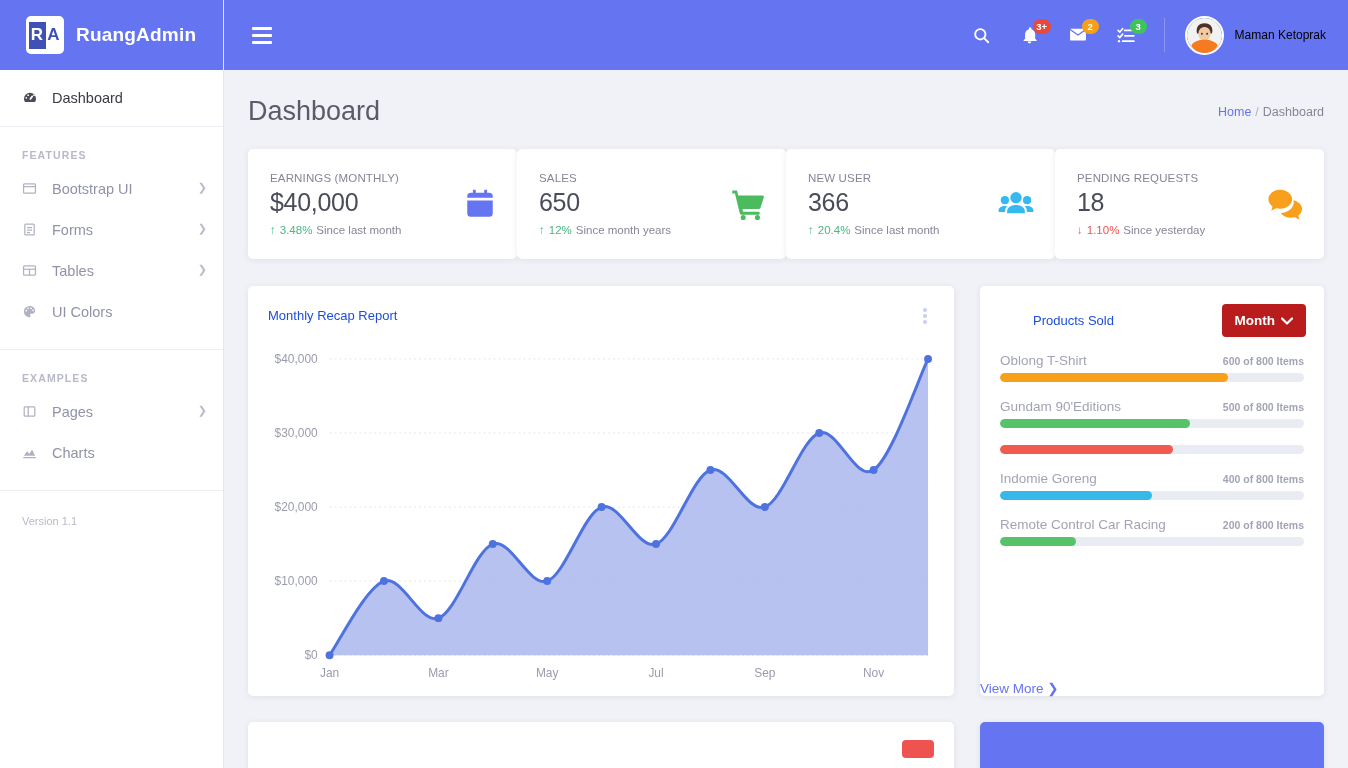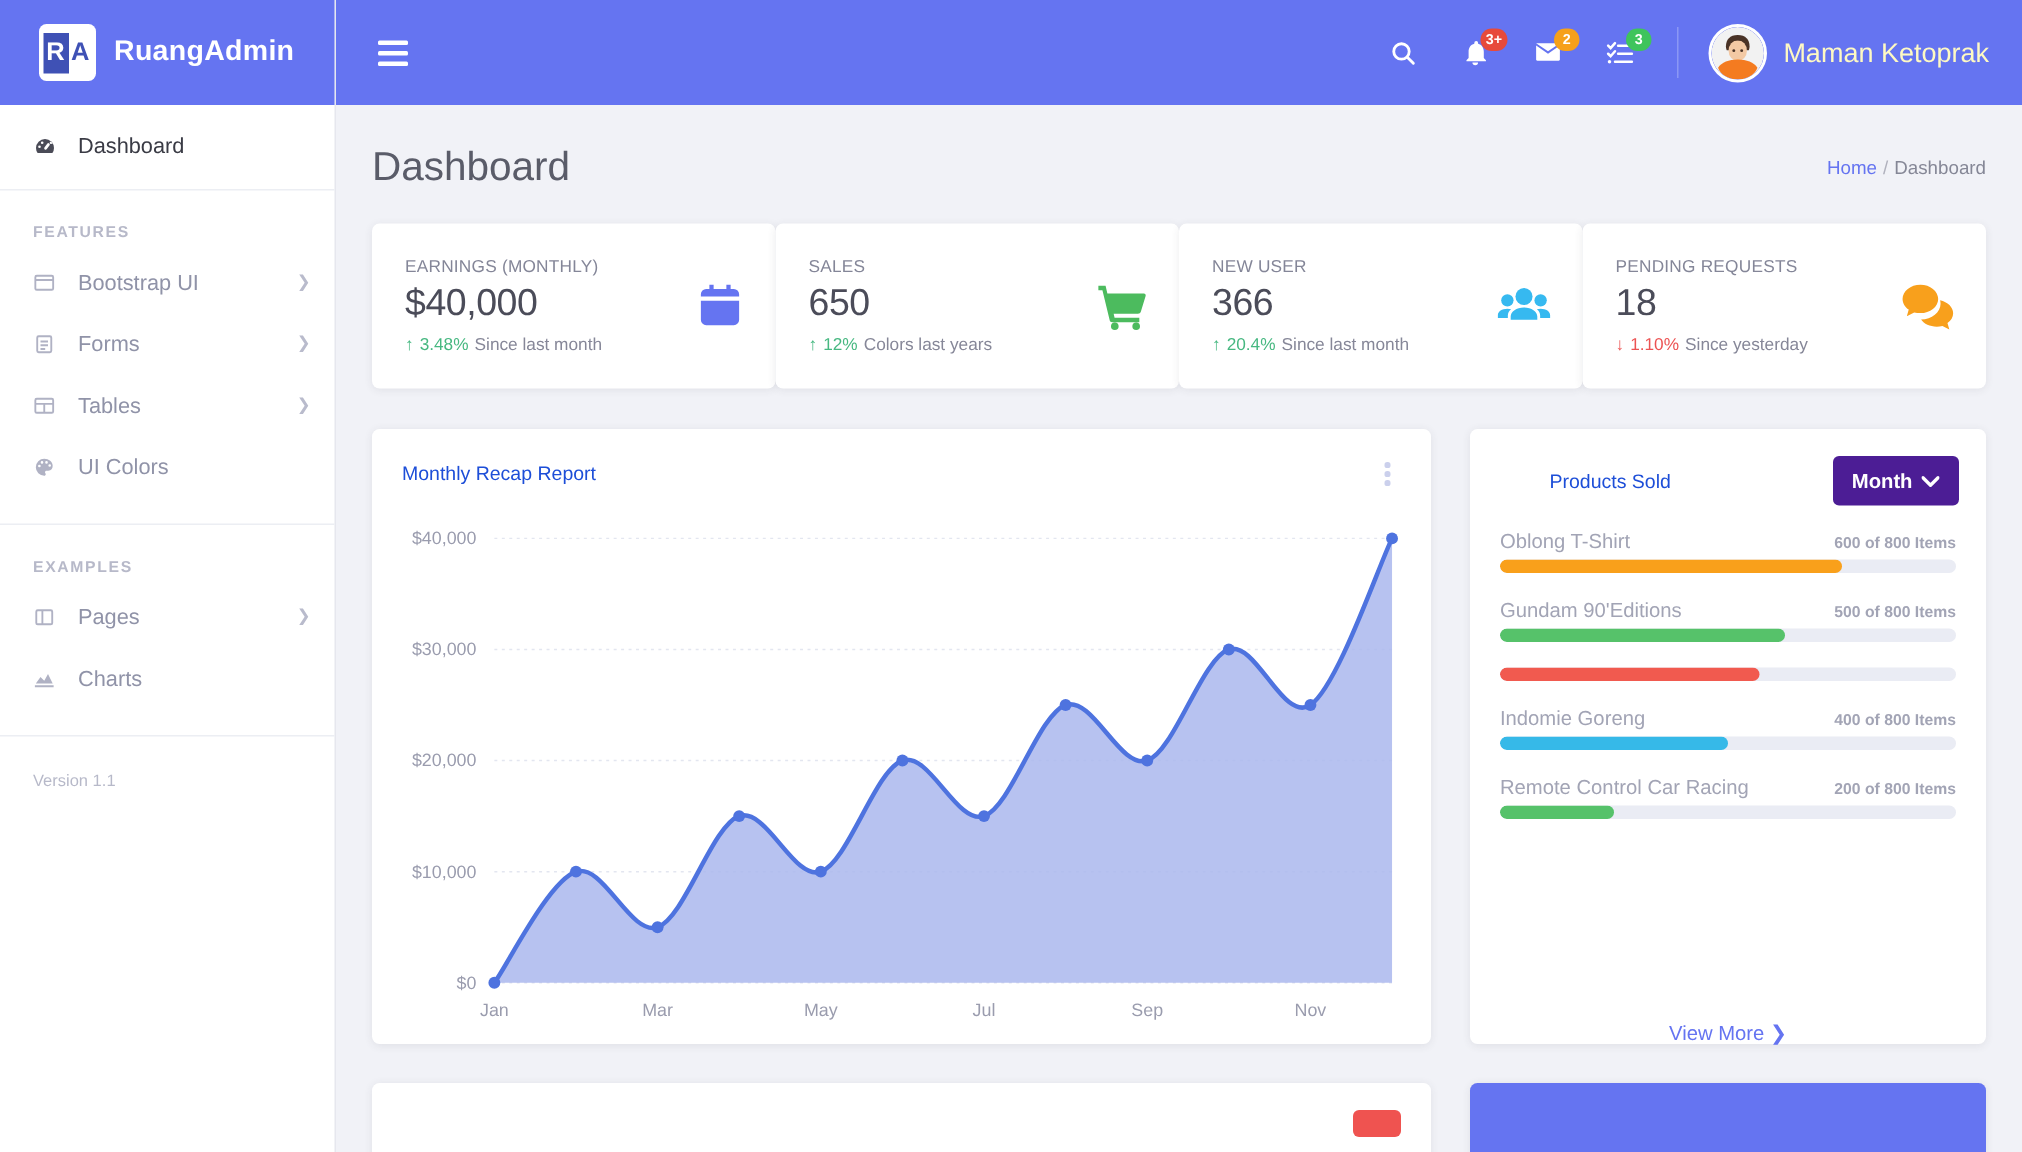--- a/index.html
+++ b/index.html
@@ -84,21 +84,21 @@
     position:relative; cursor:pointer; color:#fff;
   }
   .badge {
     position:absolute; top:6px; right:1px;
     min-width:17px; height:15px; padding:0 3.5px;
     border-radius:8px; font-size:9.5px; font-weight:bold; color:#fff;
     display:flex; align-items:center; justify-content:center; line-height:1;
   }
   .tb-divider { width:1px; height:34px; background:#8b97f5; margin:0 16px 0 12px; }
   .user-block { display:flex; align-items:center; gap:11px; cursor:pointer; }
-  .user-name { color:#fef9c3; font-size:18px; }
+  .user-name { color:#000000; font-size:12px; }
   .avatar {
     width:39px; height:39px; border-radius:50%;
     border:2px solid #fff; overflow:hidden; position:relative;
     background:#6574f1; flex-shrink:0;
   }
 
   
   .content {
     flex:1; padding:26px 24px 0 24px; overflow:hidden;
     background:#f1f2f7;
@@ -143,35 +143,35 @@
   .chart-svg { width:100%; height:100%; display:block; }
 
   
   .prod-card { width:346px; height:410px; display:flex; flex-direction:column; }
   .prod-head {
     display:flex; align-items:center; justify-content:space-between;
     padding:18px 18px 8px 20px;
     margin-left:33px;
   }
   .month-btn {
-    background:#4c1d95; color:#fff; border:none;
+    background:#b91c1c; color:#fff; border:none;
     font-size:13.5px; font-weight:bold;
     padding:9px 13px; border-radius:4px; cursor:pointer;
     display:flex; align-items:center; gap:6px;
     font-family:"Liberation Sans", sans-serif;
   }
   .prod-body { padding:8px 20px 0 20px; flex:1; }
   .prod-item { margin-bottom:17px; }
   .prod-line { display:flex; align-items:baseline; justify-content:space-between; margin-bottom:5px; }
   .prod-name { font-size:13.5px; color:#a2a4b5; }
   .prod-count { font-size:10.5px; color:#a2a4b5; font-weight:bold; }
   .bar-track { height:9px; background:#eaecf4; border-radius:5px; overflow:hidden; }
   .bar-fill { height:9px; border-radius:5px; }
   .view-more {
-    text-align:center; padding:12px 0 0 0;
+    padding:12px 0 0 0;
     color:#6574f1; font-size:13.5px; cursor:pointer;
   }
 
   
   .row3 { display:flex; gap:26px; margin-top:26px; }
   .bottom-white {
     width:710px; height:120px; background:#fff; border-radius:5px;
     box-shadow:0 1px 6px rgba(58,59,69,.09);
     padding:18px 20px; position:relative;
   }
@@ -379,21 +379,21 @@
           </div>
         </div>
 
         <div class="stat">
           <div>
             <div class="stat-title">SALES</div>
             <div class="stat-value">650</div>
             <div class="stat-foot">
               <span class="pct up">↑</span>
                 <span class="pct up">12%</span>
-              <span>Colors last years</span>
+              <span>Since month years</span>
             </div>
           </div>
           <div class="stat-icon">
             <svg width="36" height="36" viewBox="0 0 24 24" fill="#4cbb5e">
               <path d="M1.5 3h3.2l.8 3.4h16.2c.6 0 1 .6.8 1.2l-2.1 6.8c-.2.6-.7 1-1.3 1H8.3l.4 1.8h11v2H7.7c-.6 0-1.1-.4-1.2-1L3.3 5H1.5V3zM8.8 19.3a1.7 1.7 0 110 3.4 1.7 1.7 0 010-3.4zm9.5 0a1.7 1.7 0 110 3.4 1.7 1.7 0 010-3.4z"></path>
             </svg>
           </div>
         </div>
 
         <div class="stat">

